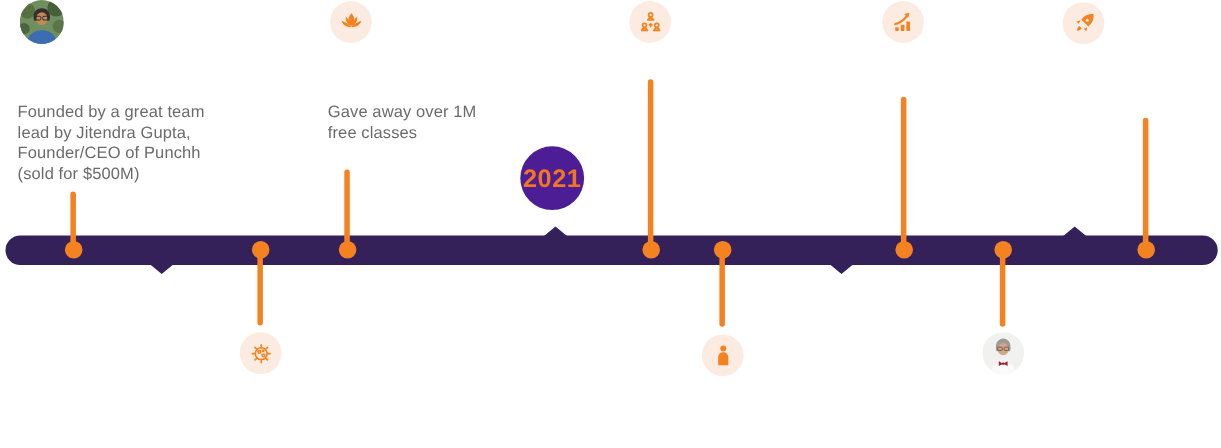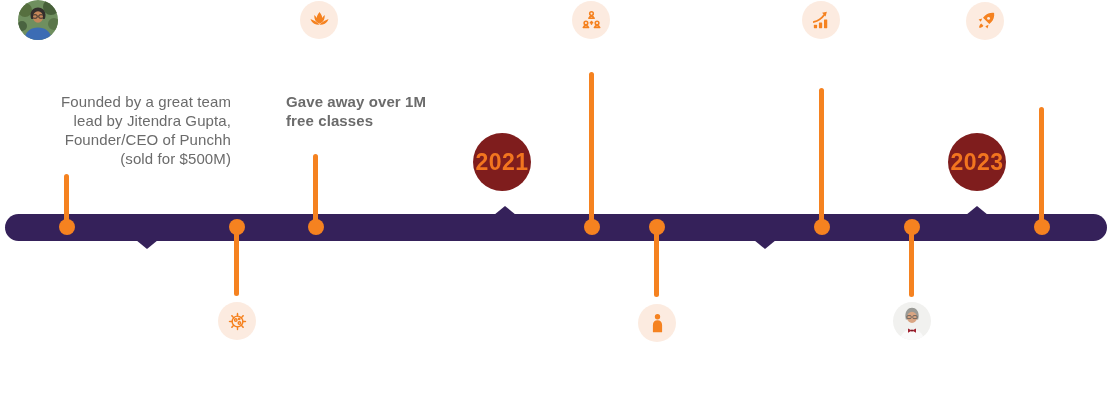--- a/index.html
+++ b/index.html
@@ -7,21 +7,21 @@
     position:relative;width:1110px;height:407px;background:#ffffff;overflow:hidden;
     font-family:"Liberation Sans",sans-serif;
   }
   .tl-bar{position:absolute;left:5px;top:214px;width:1102px;height:27px;border-radius:14px;background:#35215a;}
   .notch{position:absolute;width:0;height:0;}
   .notch.down{border-left:11px solid transparent;border-right:11px solid transparent;border-top:9px solid #35215a;top:240px;}
   .notch.up{border-left:11px solid transparent;border-right:11px solid transparent;border-bottom:9px solid #35215a;top:206px;}
   .conn{position:absolute;width:5px;background:#f58220;border-radius:2.5px;}
   .dot{position:absolute;width:16px;height:16px;border-radius:50%;background:#f58220;top:219px;}
   .badge{
-    position:absolute;width:58px;height:58px;border-radius:50%;background:#7f1d1d;
+    position:absolute;width:58px;height:58px;border-radius:50%;background:#4c1d95;
     display:flex;align-items:center;justify-content:center;
     color:#f2751f;font-size:23px;font-weight:700;letter-spacing:.5px;
   }
   .icirc{
     position:absolute;width:38px;height:38px;border-radius:50%;background:#fcebe0;
     display:flex;align-items:center;justify-content:center;overflow:hidden;
   }
   .icirc svg{width:23px;height:23px;display:block;}
   .photo{position:absolute;border-radius:50%;overflow:hidden;}
   .photo svg{display:block;width:100%;height:100%;}
@@ -56,29 +56,26 @@
   <div class="dot" style="left:308px;"></div>
   <div class="dot" style="left:584px;"></div>
   <div class="dot" style="left:649px;"></div>
   <div class="dot" style="left:814px;"></div>
   <div class="dot" style="left:904px;"></div>
   <div class="dot" style="left:1034px;"></div>
 
   <div class="badge" style="left:473px;top:133px;">
     <span>2021</span>
   </div>
-  <div class="badge" style="left:948px;top:133px;">
-    <span>2023</span>
-  </div>
 
-  <div class="note" style="left:1px;top:92px;width:230px;text-align:right;">Founded by a great team
+  <div class="note" style="left:16px;top:92px;width:230px;">Founded by a great team
 lead by Jitendra Gupta,
 Founder/CEO of Punchh
 (sold for $500M)</div>
-  <div class="note" style="left:286px;top:92px;width:200px;font-weight:bold;">Gave away over 1M
+  <div class="note" style="left:298px;top:92px;width:200px;">Gave away over 1M
 free classes</div>
 
   <div class="photo" style="left:18px;top:0px;width:40px;height:40px;">
     <svg viewBox="0 0 40 40">
       <rect width="40" height="40" fill="#6f8f5f"></rect>
       <circle cx="7" cy="10" r="7" fill="#566f3f"></circle>
       <circle cx="33" cy="7" r="8" fill="#47603a"></circle>
       <circle cx="36" cy="24" r="6" fill="#5a7549"></circle>
       <circle cx="4" cy="26" r="5" fill="#4a6340"></circle>
       <path d="M12.5 15c0-4.5 3.4-7.5 7.5-7.5s7.5 3 7.5 7.5c0 1.6-.3 2.9-.8 3.9h-13.4c-.5-1-.8-2.3-.8-3.9z" fill="#332f2c"></path>

